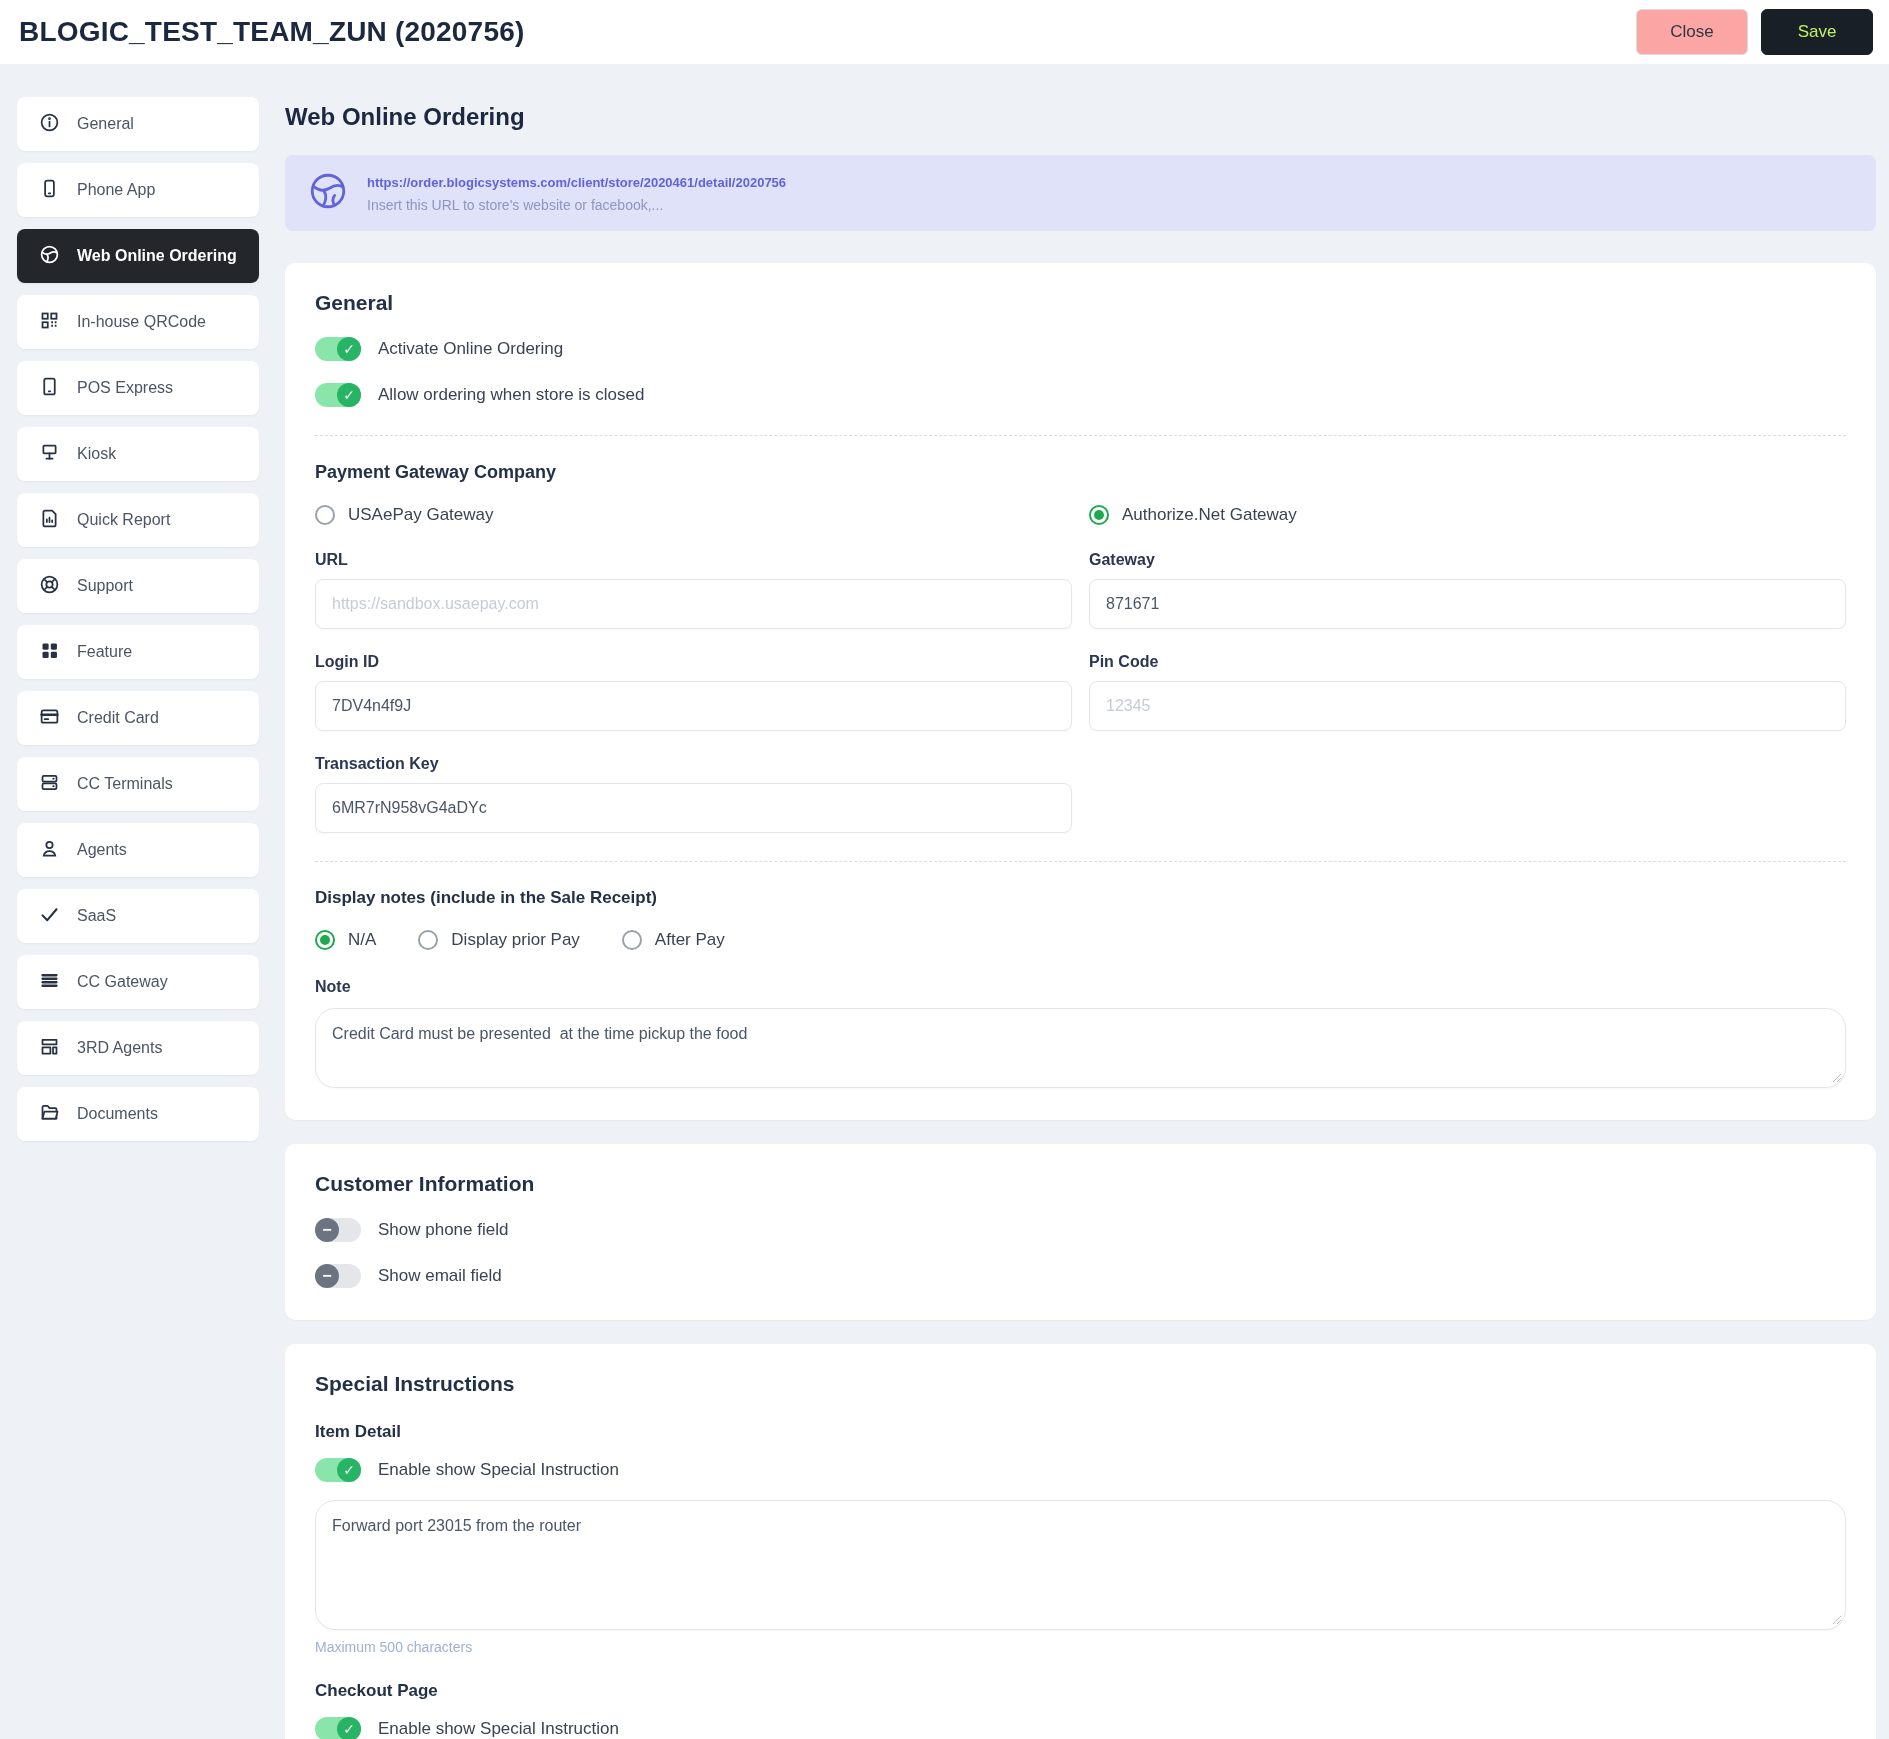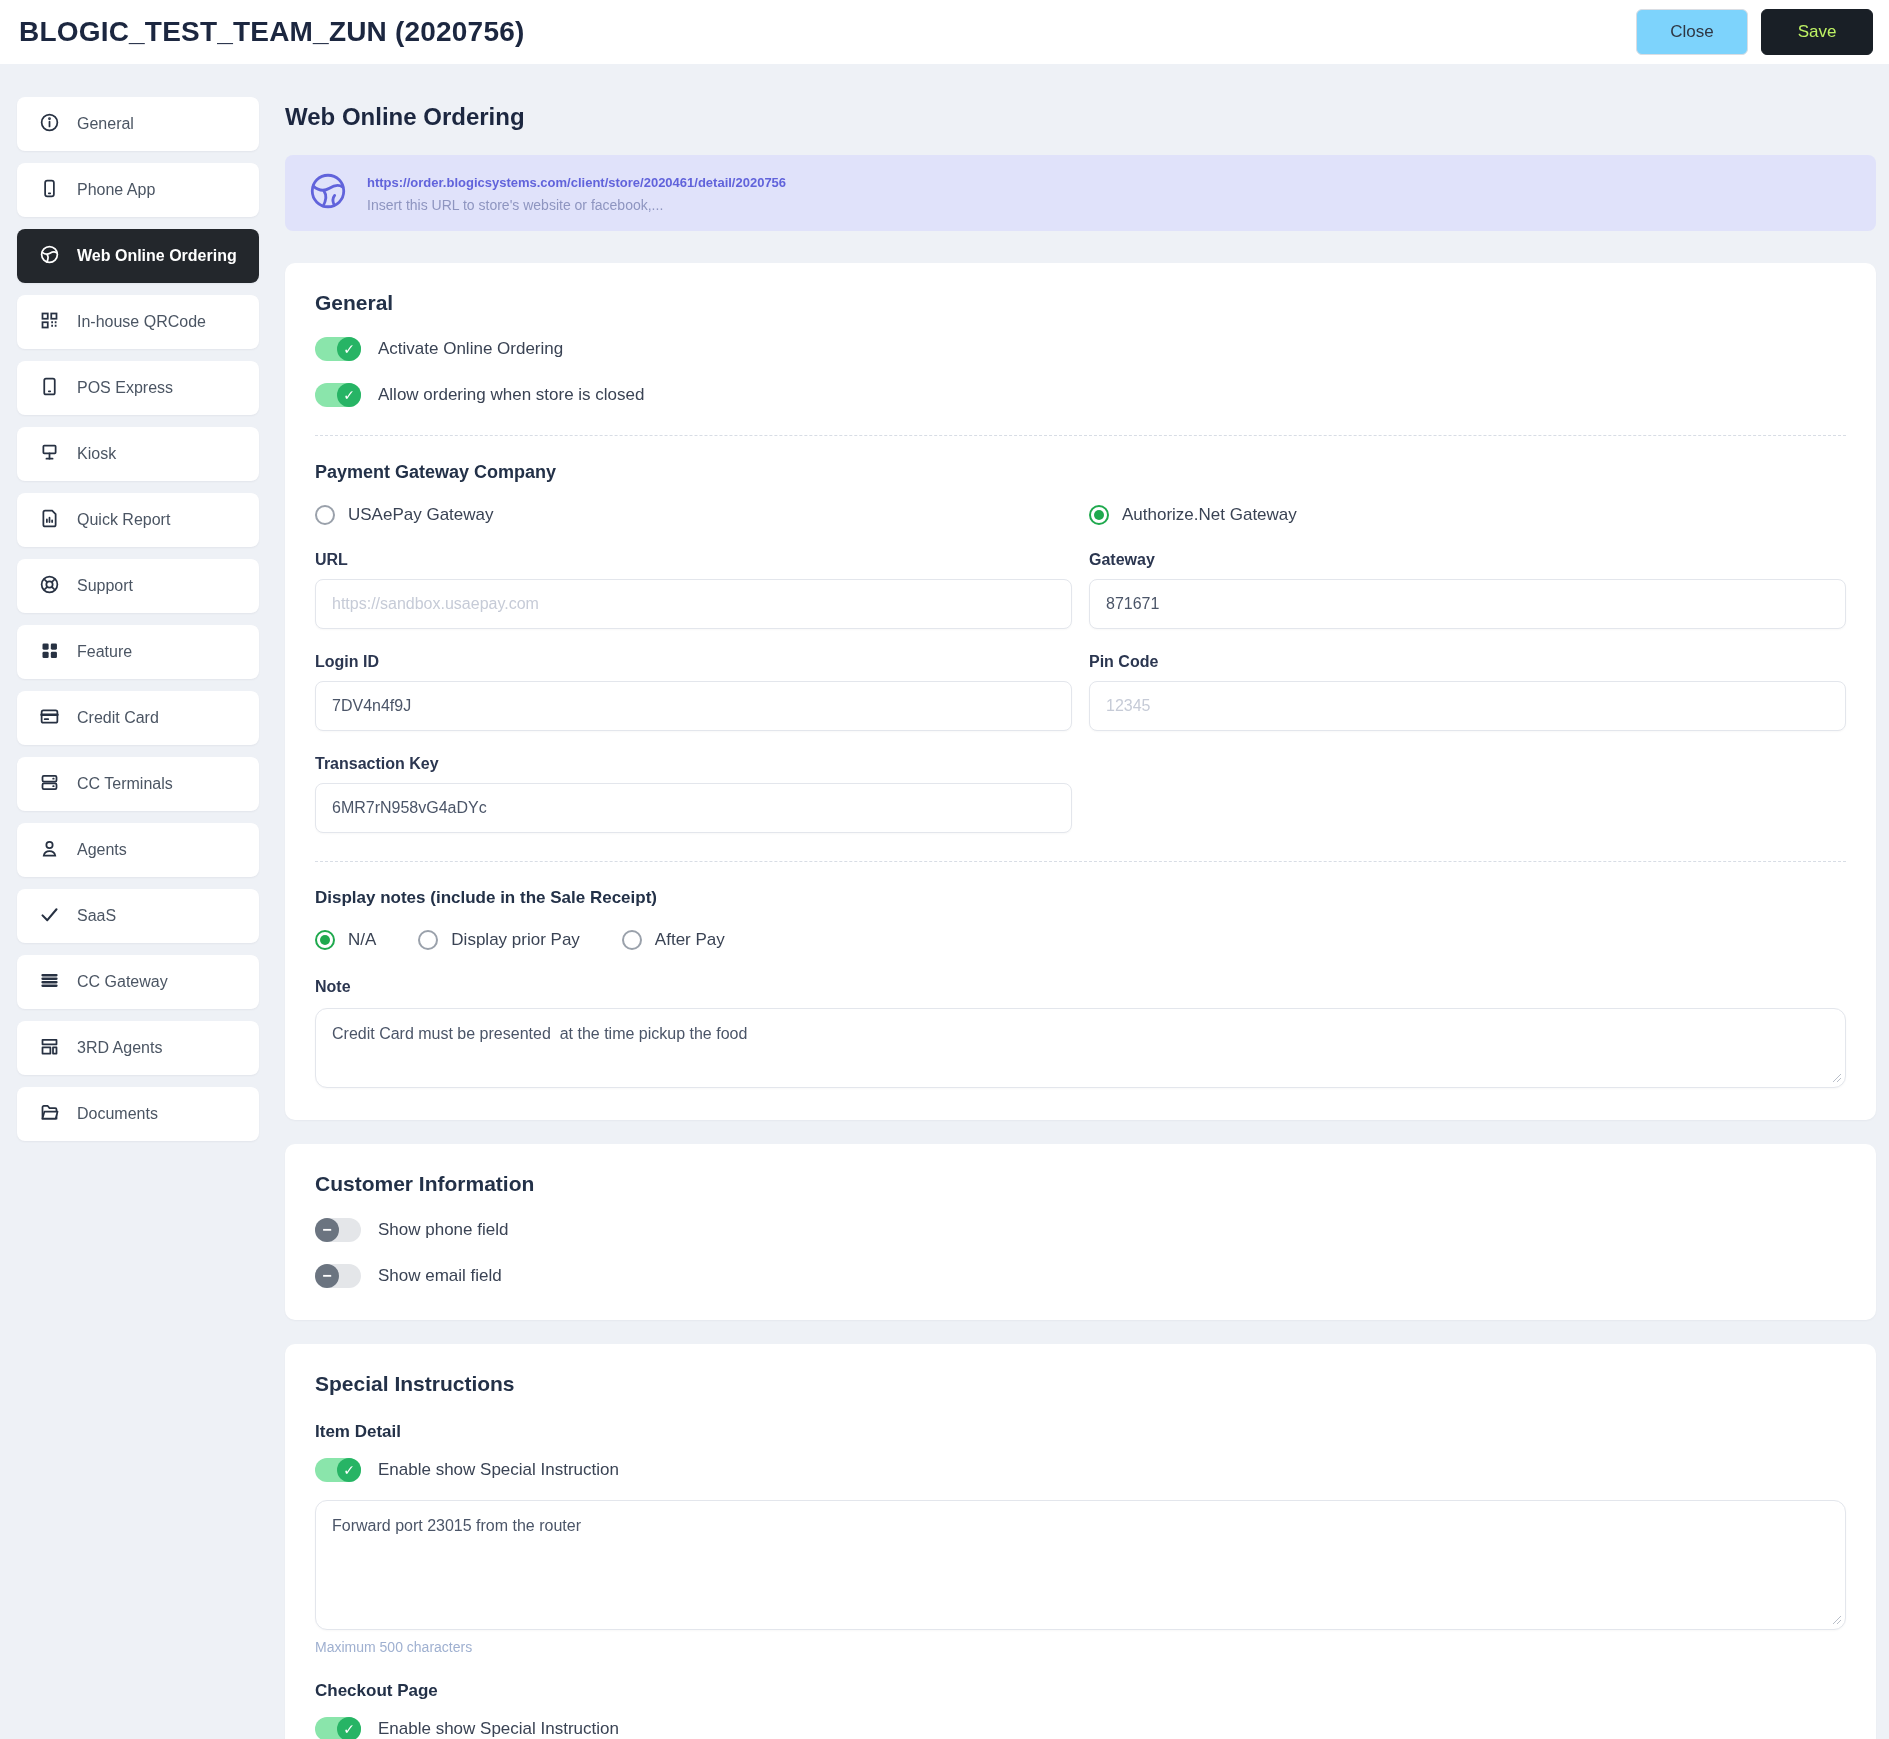--- a/index.html
+++ b/index.html
@@ -13,21 +13,21 @@
     height:64px; background:#fff; display:flex; align-items:center;
     justify-content:space-between; padding:0 16px 0 19px;
   }
   .topbar h1 { font-size:28px; font-weight:bold; color:#1c2740; letter-spacing:.2px; }
   .topbar .btns { display:flex; gap:13px; }
   .btn {
     height:46px; min-width:112px; border-radius:6px; font-size:17px;
     display:flex; align-items:center; justify-content:center; cursor:pointer;
     font-family:inherit;
   }
-  .btn-close { background:#7dd3fc; border:1px solid #d9dde3; color:#2f3744; }
+  .btn-close { background:#fca5a5; border:1px solid #d9dde3; color:#2f3744; }
   .btn-save  { background:var(--c-save,#191f26); border:1px solid var(--c-save,#191f26); color:#bef264; }
 
   
   .wrap { display:flex; align-items:flex-start; padding:33px 13px 0 17px; }
 
   
   .sidebar { width:242px; flex:none; }
   .side-item {
     background:#fff; border-radius:8px; height:54px; margin-bottom:12px;
     display:flex; align-items:center; gap:17px; padding:0 10px 0 22px;
@@ -97,21 +97,21 @@
     width:100%; height:50px; border:1px solid #e3e6ec; border-radius:8px;
     padding:0 16px; font-size:16px; color:#4b5568; font-family:inherit;
     background:#fff; box-shadow:0 1px 2px rgba(16,24,40,.03);
   }
   .field input::placeholder { color:#c6cbd7; }
 
   .inline-radios { display:flex; gap:42px; margin-top:22px; }
 
   .ta-wrap { position:relative; margin-top:12px; }
   .ta-wrap textarea {
-    width:100%; border:1px solid #e3e6ec; border-radius:12px; resize:none;
+    width:100%; border:1px solid #e3e6ec; border-radius:20px; resize:none;
     padding:16px; font-size:16px; color:#4b5568; font-family:inherit; display:block;
     box-shadow:0 1px 2px rgba(16,24,40,.03);
   }
   .ta-note { height:80px; }
   .ta-big  { height:130px; }
   .grip {
     position:absolute; right:5px; bottom:6px; width:10px; height:10px; pointer-events:none;
     background:repeating-linear-gradient(135deg,transparent 0 2px,#b9bfc9 2px 3px);
     clip-path:polygon(100% 0,100% 100%,0 100%);
   }

